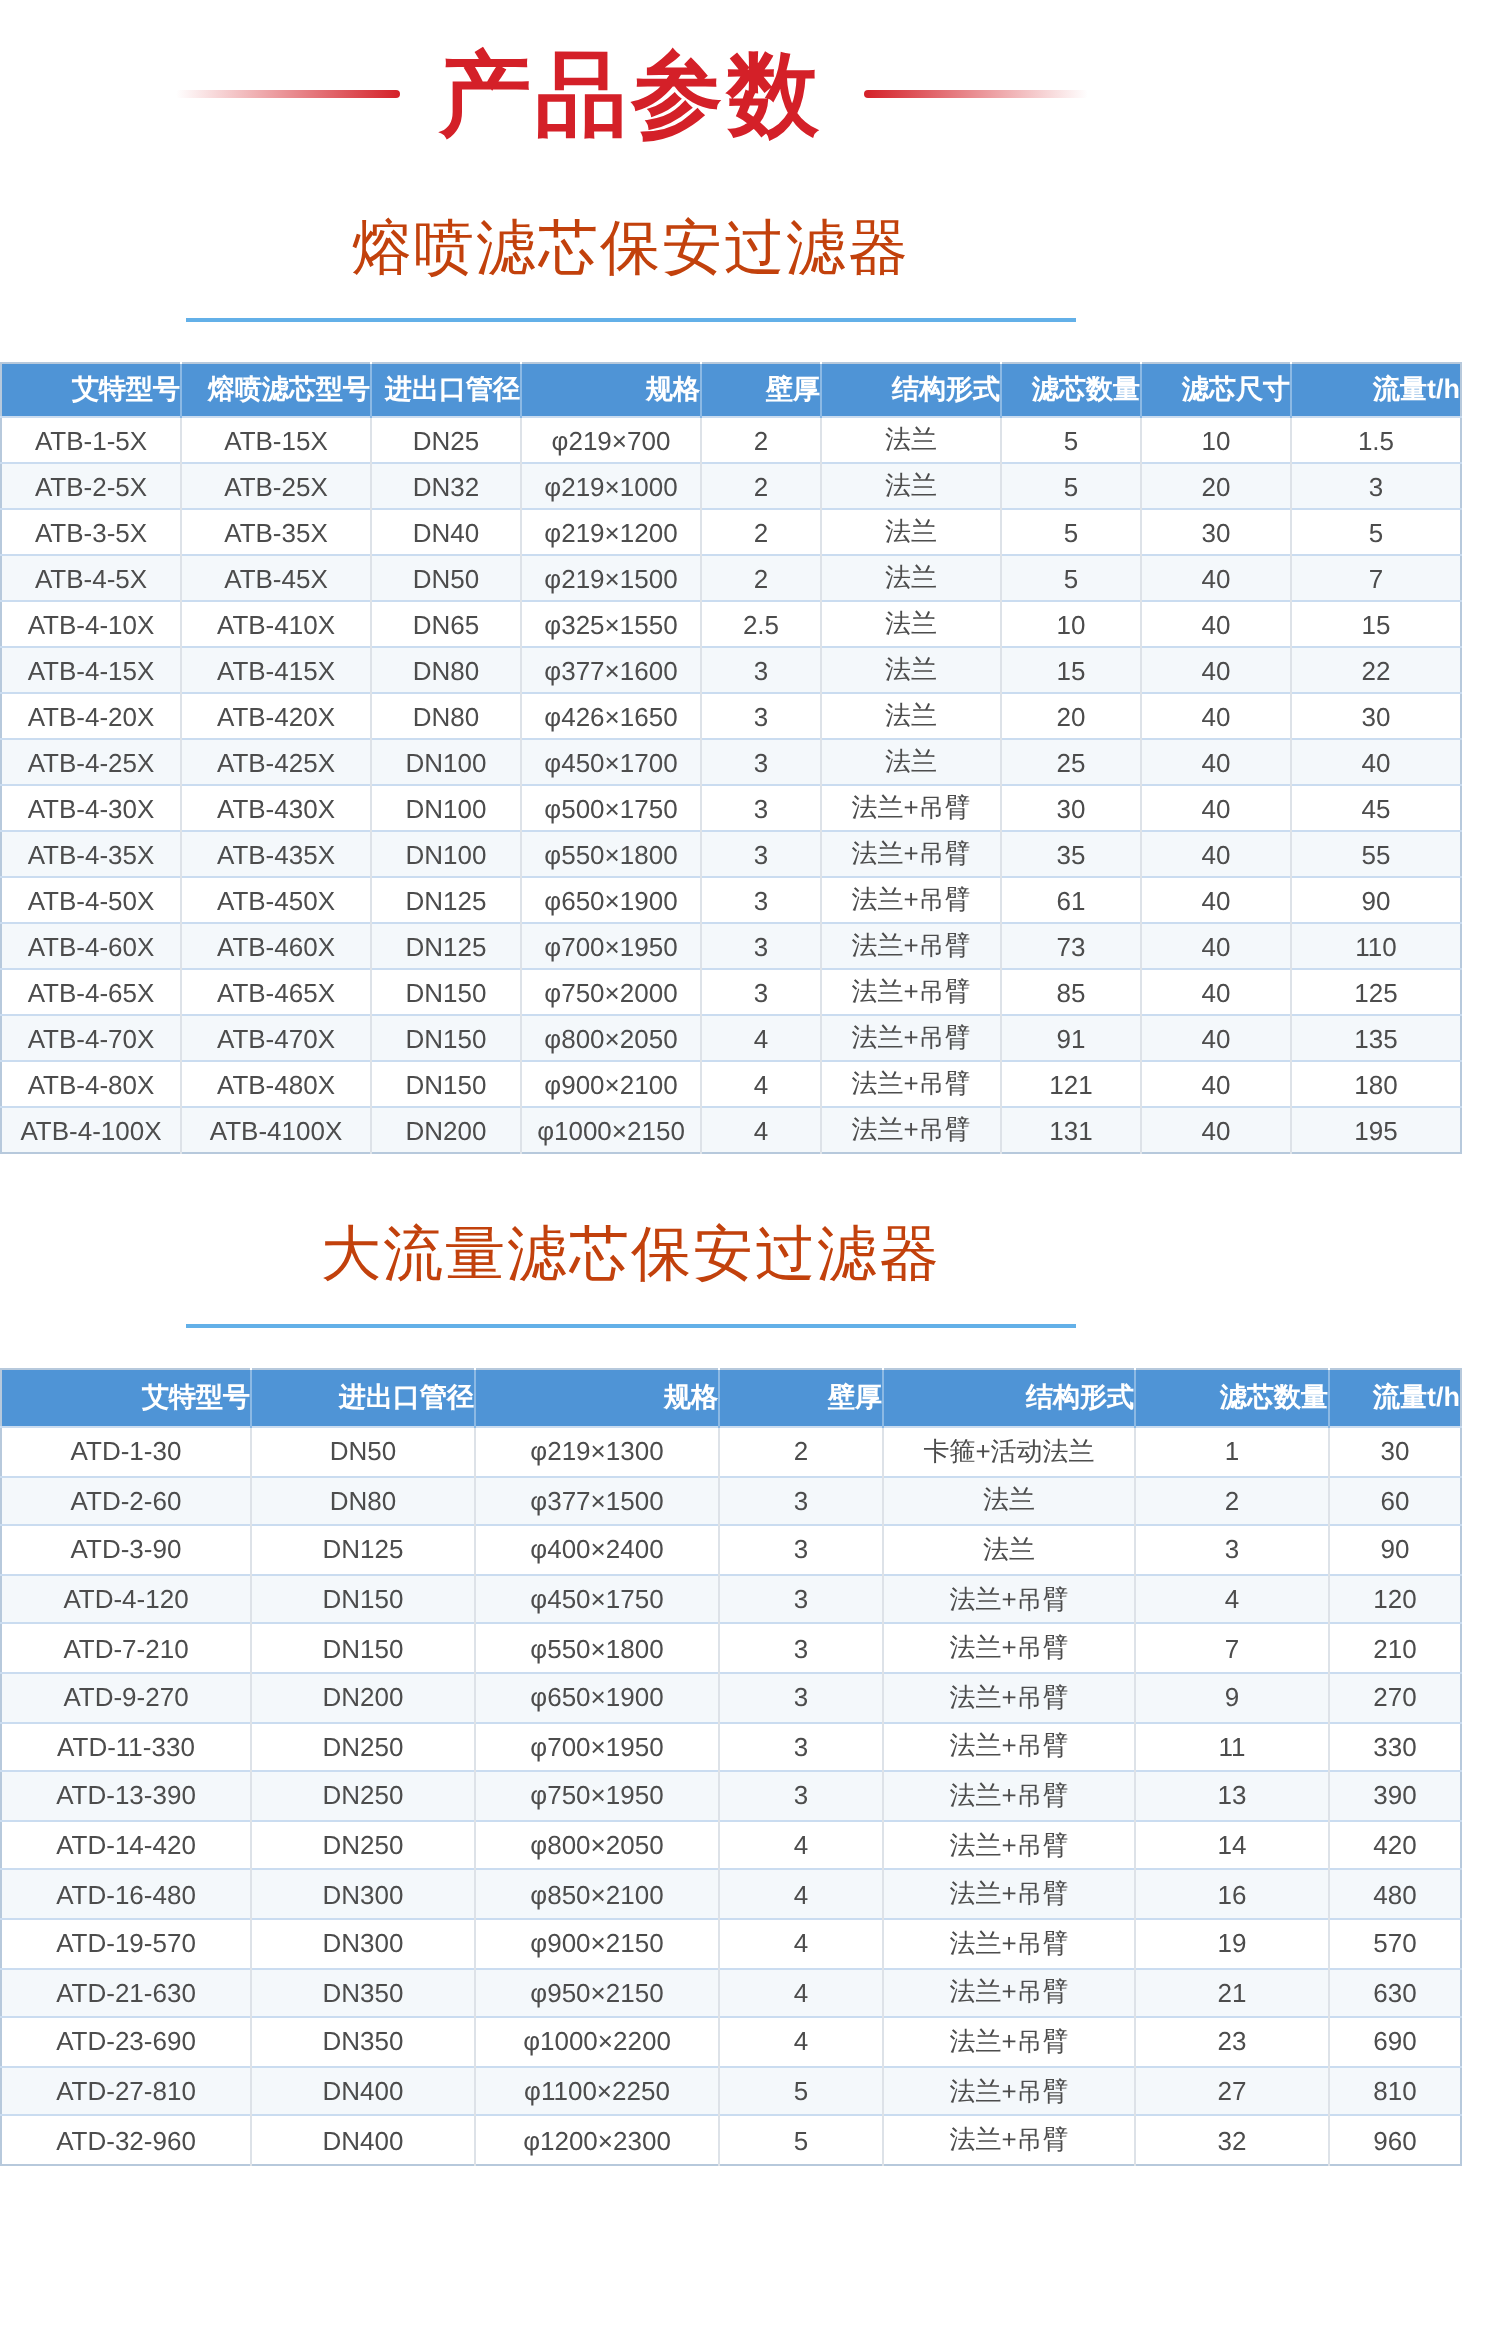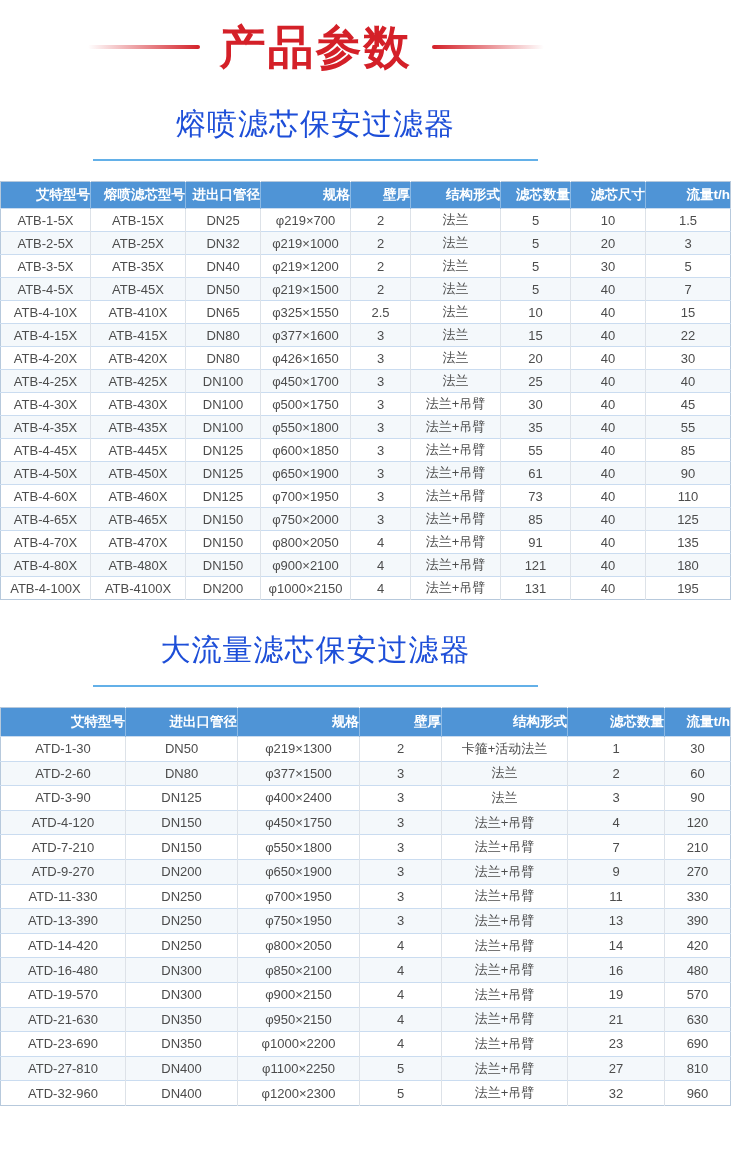--- a/index.html
+++ b/index.html
@@ -25,21 +25,21 @@
     margin:0;font-size:46px;line-height:1.1;font-weight:bold;
     color:var(--title_red);letter-spacing:2px;
   }
   .decor-line{width:112px;height:4px;border-radius:2px;}
   .decor-line.left{background:linear-gradient(to left,var(--title_red),rgba(212,32,40,0));}
   .decor-line.right{background:linear-gradient(to right,var(--title_red),rgba(212,32,40,0));}
 
   
   .section-title{
     margin:26px 0 0 0;text-align:center;
-    font-size:30px;font-weight:500;color:#1d4ed8;letter-spacing:1px;
+    font-size:30px;font-weight:500;color:#c2410c;letter-spacing:1px;
   }
   .title-underline{
     width:445px;height:2px;margin:14px auto 0 auto;
     background:var(--underline_blue);
   }
 
   
   table{
     border-collapse:collapse;table-layout:fixed;
     width:730px;margin:20px auto 0 auto;
@@ -232,31 +232,20 @@
           <td>ATB-435X</td>
           <td>DN100</td>
           <td>φ550×1800</td>
           <td>3</td>
           <td>法兰+吊臂</td>
           <td>35</td>
           <td>40</td>
           <td>55</td>
         </tr>
         <tr>
-          <td>ATB-4-45X</td>
-          <td>ATB-445X</td>
-          <td>DN125</td>
-          <td>φ600×1850</td>
-          <td>3</td>
-          <td>法兰+吊臂</td>
-          <td>55</td>
-          <td>40</td>
-          <td>85</td>
-        </tr>
-        <tr>
           <td>ATB-4-50X</td>
           <td>ATB-450X</td>
           <td>DN125</td>
           <td>φ650×1900</td>
           <td>3</td>
           <td>法兰+吊臂</td>
           <td>61</td>
           <td>40</td>
           <td>90</td>
         </tr>

